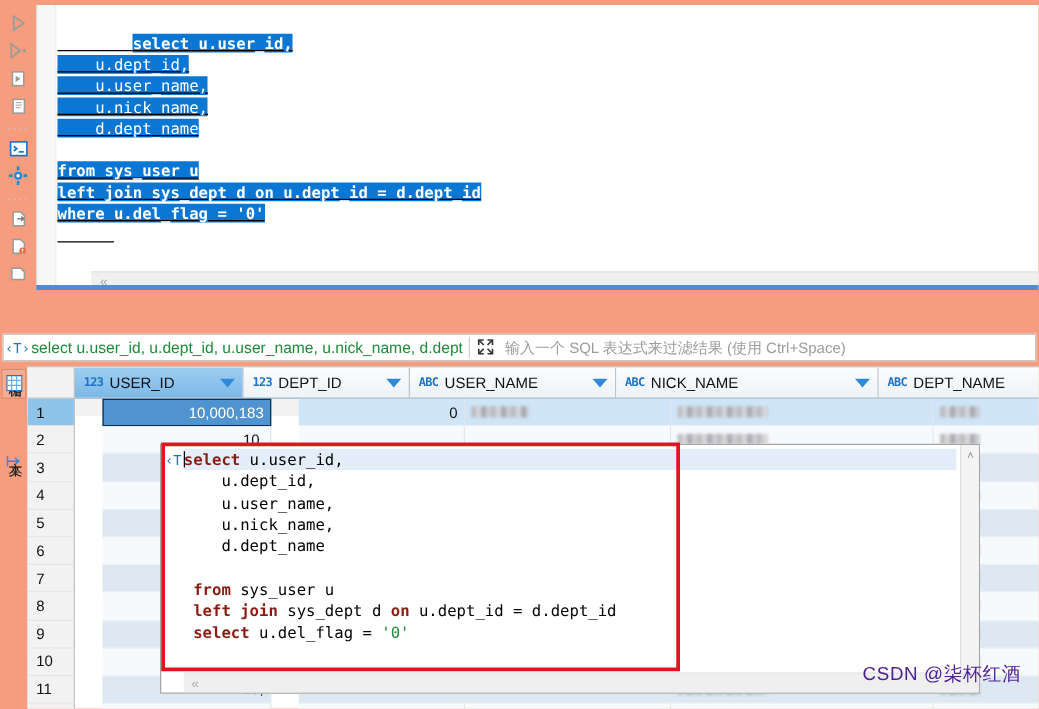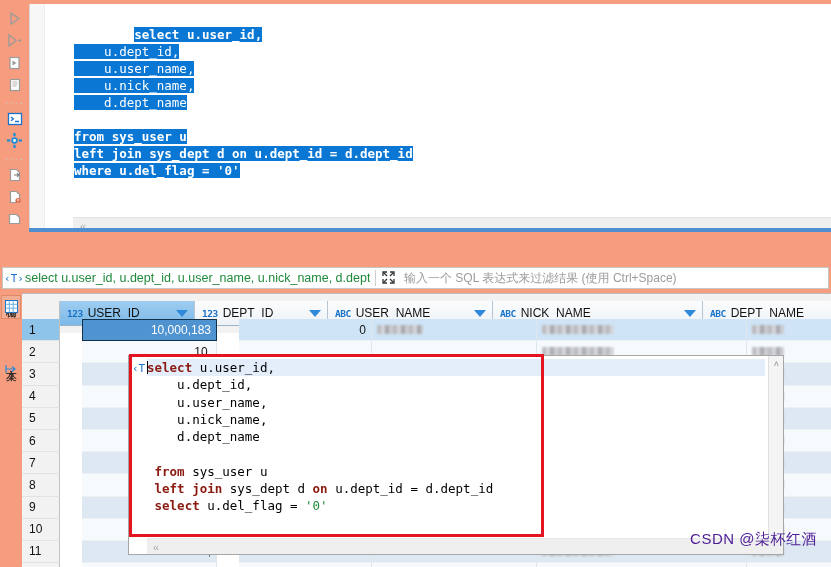--- a/index.html
+++ b/index.html
@@ -56,26 +56,26 @@
   }
   .editor-gutter {
     position: absolute;
     left: 0; top: 0; width: 15px; bottom: 0;
     background: #f7f7f7;
     border-right: 1px solid #eeeeee;
   }
   .editor-code {
     position: absolute;
     left: 16px; top: 5px; right: 0; bottom: 16px;
-    padding-left: 28px;
     font-family: "DejaVu Sans Mono", monospace;
     font-size: 12.5px;
     line-height: 17px;
     white-space: pre;
     color: #000;
+    text-decoration: underline;
   }
   .sel {
     background: #0a77d5;
     color: #ffffff;
     font-weight: bold;
   }
   .sel-n { font-weight: normal; }
   .editor-hscroll {
     position: absolute;
     left: 43px; right: 0; bottom: 0; height: 15px;
@@ -192,21 +192,20 @@
     position: absolute;
     left: 22px; top: 293px; right: 0; bottom: 0;
     background: #ffffff;
     border-top: 1px solid #b9b9b9;
     overflow: hidden;
   }
   .grid-head {
     position: absolute; left: 0; top: 0; right: 0; height: 39px;
     display: flex;
     background: #f2f2f2;
-    align-items: center;
   }
   .gh-corner {
     width: 38px; height: 25px;
     background: #f2f2f2;
     border-right: 1px solid #c2c2c2;
     border-bottom: 1px solid #c2c2c2;
     flex: 0 0 auto;
   }
   .gh-cell {
     height: 25px;

